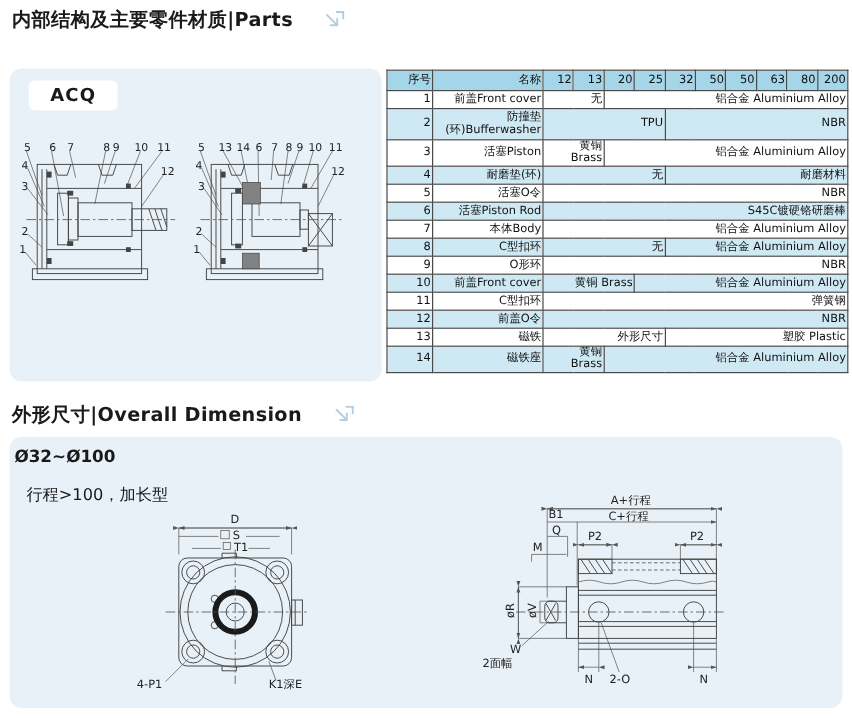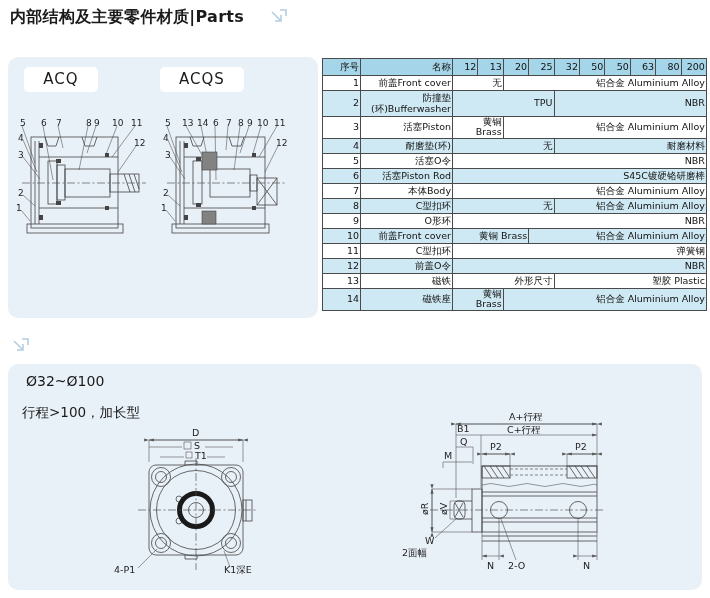--- a/index.html
+++ b/index.html
@@ -5,34 +5,34 @@
 *{margin:0;padding:0;box-sizing:border-box}
 html,body{width:710px;height:598px}
 body{position:relative;background:#fff;font-family:"DejavU Sans","DejaVu Sans","Liberation Sans",sans-serif;color:#1a1a1a;overflow:hidden}
 .sec-title{position:absolute;font-size:16px;font-weight:bold;display:flex;align-items:flex-start;gap:24px;letter-spacing:.3px}
 #title1{left:10px;top:7px}
 #title2{left:10px;top:336px}
 .arrow-ic{width:20px;height:18px;margin-top:2px}
 .panel{position:absolute;background:#e9f1f8;border-radius:10px}
 #panel-diagrams{left:8px;top:57px;width:310px;height:261px}
 #panel-dim{left:8px;top:364px;width:694px;height:226px}
-.model-tag{position:absolute;background:#fff;border-radius:5px;font-weight:normal;font-size:15px;text-align:center;line-height:25px;height:25px;letter-spacing:1px}
+.model-tag{position:absolute;background:#fff;border-radius:5px;font-weight:bold;font-size:15px;text-align:center;line-height:25px;height:25px;letter-spacing:1px}
 #tag-acq{left:16px;top:10px;width:74px}
 #tag-acqs{left:152px;top:10px;width:84px}
 .diag{position:absolute}
 #svg-acq{left:4px;top:58px}
 #svg-acqs{left:150px;top:58px}
 table{position:absolute;left:322px;top:58px;border-collapse:collapse;table-layout:fixed;width:384px;font-size:9.5px;text-align:right;color:#111;line-height:1.1}
 td,th{border:1px solid #4a4a4a;padding:0 1px;height:15px;font-weight:normal;overflow:hidden}
 thead th{background:#a5d5e8;height:17px}
 tr.alt td{background:#cfe9f4}
 col.c-no{width:38px}col.c-nm{width:92px}col.c-sz{width:25.4px}
 .nm{white-space:pre-line}
 tr.tall td{height:26px}
-#bore{position:absolute;left:18px;top:9px;font-size:14px;font-weight:normal}
+#bore{position:absolute;left:4px;top:9px;font-size:14px;font-weight:bold}
 #stroke-note{position:absolute;left:14px;top:40px;font-size:13.5px}
 #svg-front{position:absolute;left:92px;top:36px}
 #svg-side{position:absolute;left:387px;top:24px}
 svg{display:block}
 svg text{font-size:9px;fill:#222;font-family:"DejaVu Sans","Liberation Sans",sans-serif}
 svg .num{font-size:8.5px}
 svg .dim{font-size:9.5px}
 .ln{stroke:#444;stroke-width:.8;fill:none}
 .thin{stroke:#555;stroke-width:.6;fill:none}
 .cl{stroke:#555;stroke-width:.7;fill:none;stroke-dasharray:8 2.5 2 2.5}
@@ -45,21 +45,20 @@
 
 <div class="sec-title" id="title1">
   <span>内部结构及主要零件材质|Parts</span>
   <svg class="arrow-ic" viewBox="0 0 20 18">
     <path d="M4,3 L13,12 M13,6 V12 H7 M12,1 H18 V7" stroke="#b5cde0" stroke-width="1.6" fill="none"></path>
   </svg>
 </div>
 
 <div class="panel" id="panel-diagrams">
   <div class="model-tag" id="tag-acq">ACQ</div>
-  <div class="model-tag" id="tag-acqs">ACQS</div>
 
   <svg class="diag" id="svg-acq" width="140" height="127" viewBox="0 0 140 127">
     <g class="thin">
       <path d="M10,11 L23,48"></path>
         <path d="M31,11 L41,65"></path>
         <path d="M46,11 L51,33"></path>
       <path d="M76,11 L67,55"></path>
         <path d="M84,11 L75,38"></path>
         <path d="M105,11 L93,42"></path>
       <path d="M123,11 L100,42"></path>
@@ -277,20 +276,21 @@
     <tr class="alt">
       <td>14</td>
       <td class="nm">磁铁座</td>
       <td colspan="2">黄铜 Brass</td>
       <td colspan="8">铝合金 Aluminium Alloy</td>
     </tr>
   </tbody>
 </table>
 
 <div class="sec-title" id="title2">
+  <span>外形尺寸|Overall Dimension</span>
   <svg class="arrow-ic" viewBox="0 0 20 18">
     <path d="M4,3 L13,12 M13,6 V12 H7 M12,1 H18 V7" stroke="#b5cde0" stroke-width="1.6" fill="none"></path>
   </svg>
 </div>
 
 <div class="panel" id="panel-dim">
   <div id="bore">Ø32~Ø100</div>
   <div id="stroke-note">行程&gt;100，加长型</div>
 
   <svg id="svg-front" width="195" height="180" viewBox="0 0 195 180">

